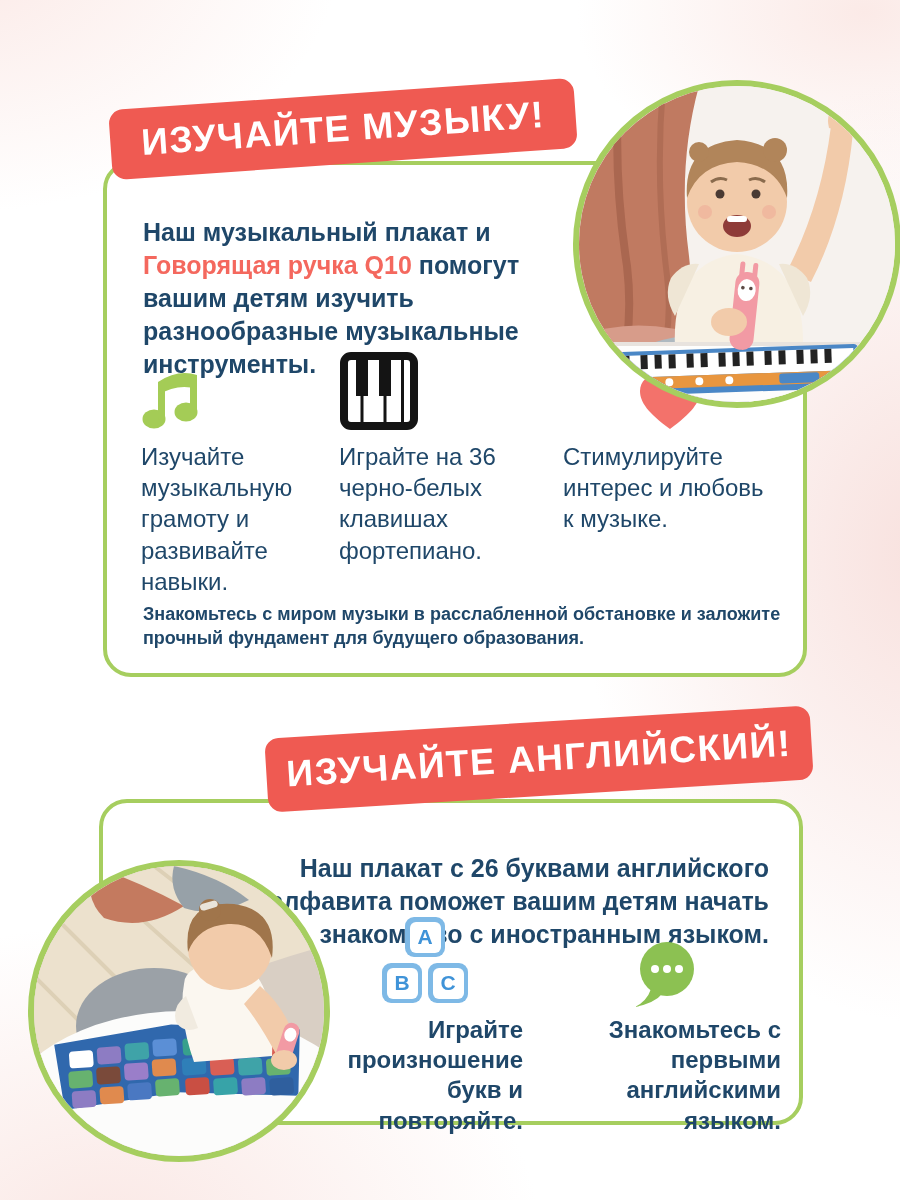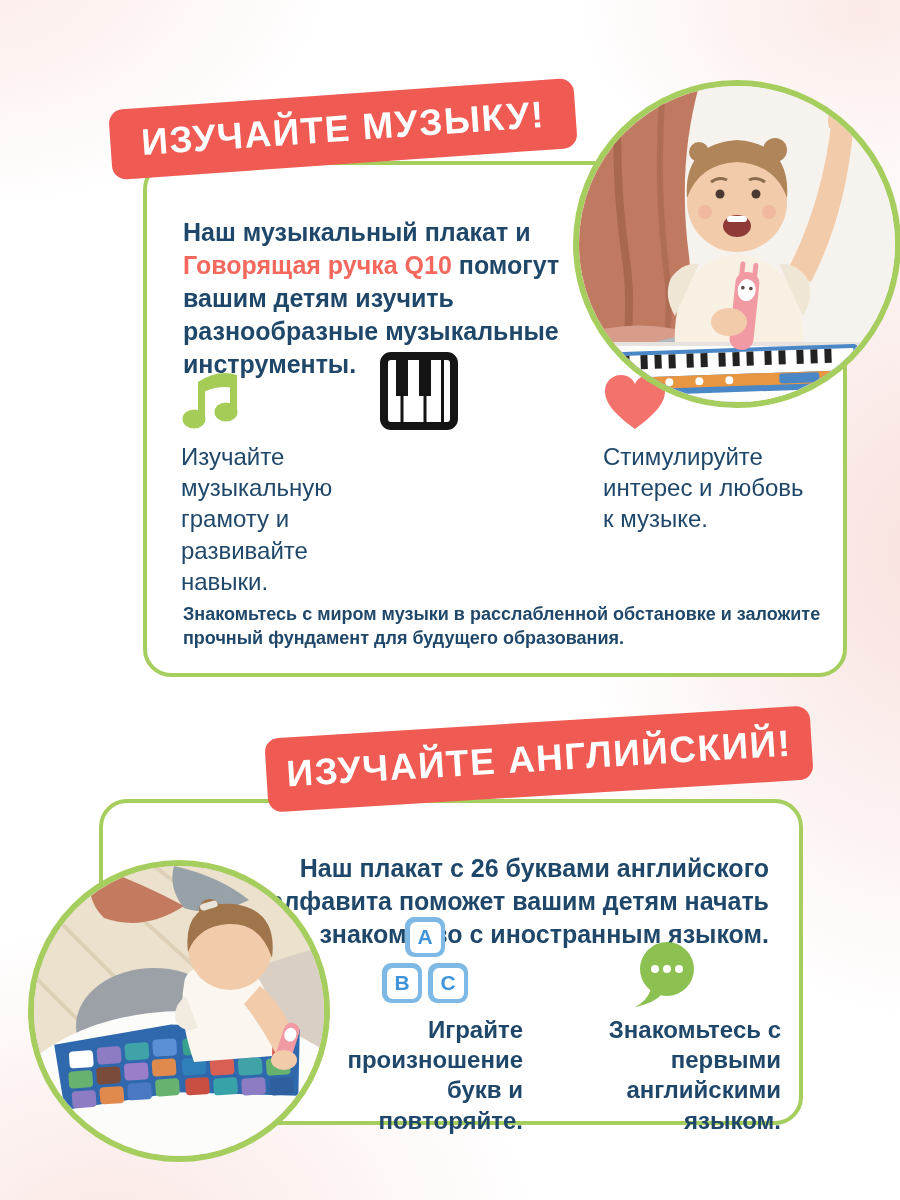--- a/index.html
+++ b/index.html
@@ -10,40 +10,40 @@
       radial-gradient(620px 420px at -5% -4%, #fbe9e6 0%, rgba(255,255,255,0) 62%),
       radial-gradient(560px 760px at 103% 46%, #f8e1de 0%, rgba(255,255,255,0) 62%),
       radial-gradient(700px 520px at 12% 104%, #fae7e4 0%, rgba(255,255,255,0) 62%),
       radial-gradient(480px 300px at 96% 1%, #fbeae7 0%, rgba(255,255,255,0) 60%),
       #ffffff;
   }
   .card{
     position:absolute;background:#fff;border:4px solid #a6ce5f;border-radius:28px;
     box-sizing:border-box;z-index:1;
   }
-  .card-music{left:103px;top:161px;width:704px;height:516px;margin-left:40px;}
+  .card-music{left:103px;top:161px;width:704px;height:516px;}
   .card-english{left:99px;top:799px;width:704px;height:326px;}
   .badge{
     position:absolute;z-index:4;background:#ef5a52;border-radius:14px;
     display:flex;align-items:center;justify-content:center;
     color:#fff;font-weight:bold;font-size:37px;letter-spacing:1.5px;
     text-align:center;white-space:nowrap;
   }
   .badge-music{left:110px;top:94px;width:466px;height:70px;transform:rotate(-4deg);}
   .badge-english{left:266px;top:722px;width:546px;height:74px;transform:rotate(-3.5deg);}
   .navy{color:#1f4769;}
   .coral{color:#f4685e;}
   .intro1{position:absolute;left:36px;top:26px;width:432px;font-size:25px;line-height:1.32;font-weight:bold;}
   .features1{position:absolute;left:34px;top:186px;display:flex;gap:26px;}
   .feat{display:flex;flex-direction:column;}
   .feat .icon-box{height:80px;display:flex;align-items:flex-end;margin-bottom:10px;}
   .feat .txt{font-size:24px;line-height:1.3;font-weight:normal;}
   .f1{width:172px;}
   .f2{width:198px;}
-  .f3{width:214px;}
+  .f3{width:214px;align-items:center;}
   .outro1{position:absolute;left:36px;top:420px;width:644px;font-size:18px;line-height:1.32;font-weight:bold;}
   .intro2{position:absolute;right:30px;top:24px;width:540px;font-size:25px;line-height:1.32;font-weight:bold;text-align:right;}
   .features2{position:absolute;right:18px;top:112px;display:flex;gap:26px;}
   .feat-r{display:flex;flex-direction:column;align-items:center;}
   .feat-r .icon-box{height:92px;display:flex;align-items:flex-end;justify-content:center;margin-bottom:8px;}
   .feat-r .txt{font-size:24px;line-height:1.26;font-weight:bold;text-align:right;width:100%;}
   .fa{width:196px;}
   .fb{width:232px;}
   .photo{
     position:absolute;border:6px solid #a6ce5f;border-radius:50%;overflow:hidden;
@@ -94,20 +94,21 @@
         <div class="icon-box">
           <svg width="80" height="80" viewBox="0 0 80 80">
             <rect x="5" y="5" width="70" height="70" rx="7" fill="#ffffff" stroke="#141414" stroke-width="8"></rect>
             <rect x="17" y="9" width="12" height="36" fill="#141414"></rect>
             <rect x="40" y="9" width="12" height="36" fill="#141414"></rect>
             <rect x="21.5" y="45" width="3" height="26" fill="#141414"></rect>
             <rect x="44.5" y="45" width="3" height="26" fill="#141414"></rect>
             <rect x="62" y="9" width="3" height="62" fill="#141414"></rect>
           </svg>
         </div>
+        <div class="txt navy">Играйте на 36 черно-белых клавишах фортепиано.</div>
       </div>
       <div class="feat f3">
         <div class="icon-box">
           <svg width="64" height="58" viewBox="0 0 64 58">
             <path fill="#f3726b" d="M32 56 C10 40 2 29 2 18 C2 8 10 2 18 2 C25 2 30 6 32 11 C34 6 39 2 46 2 C54 2 62 8 62 18 C62 29 54 40 32 56 Z"></path>
           </svg>
         </div>
         <div class="txt navy">Стимулируйте интерес и любовь к музыке.</div>
       </div>
     </div>

